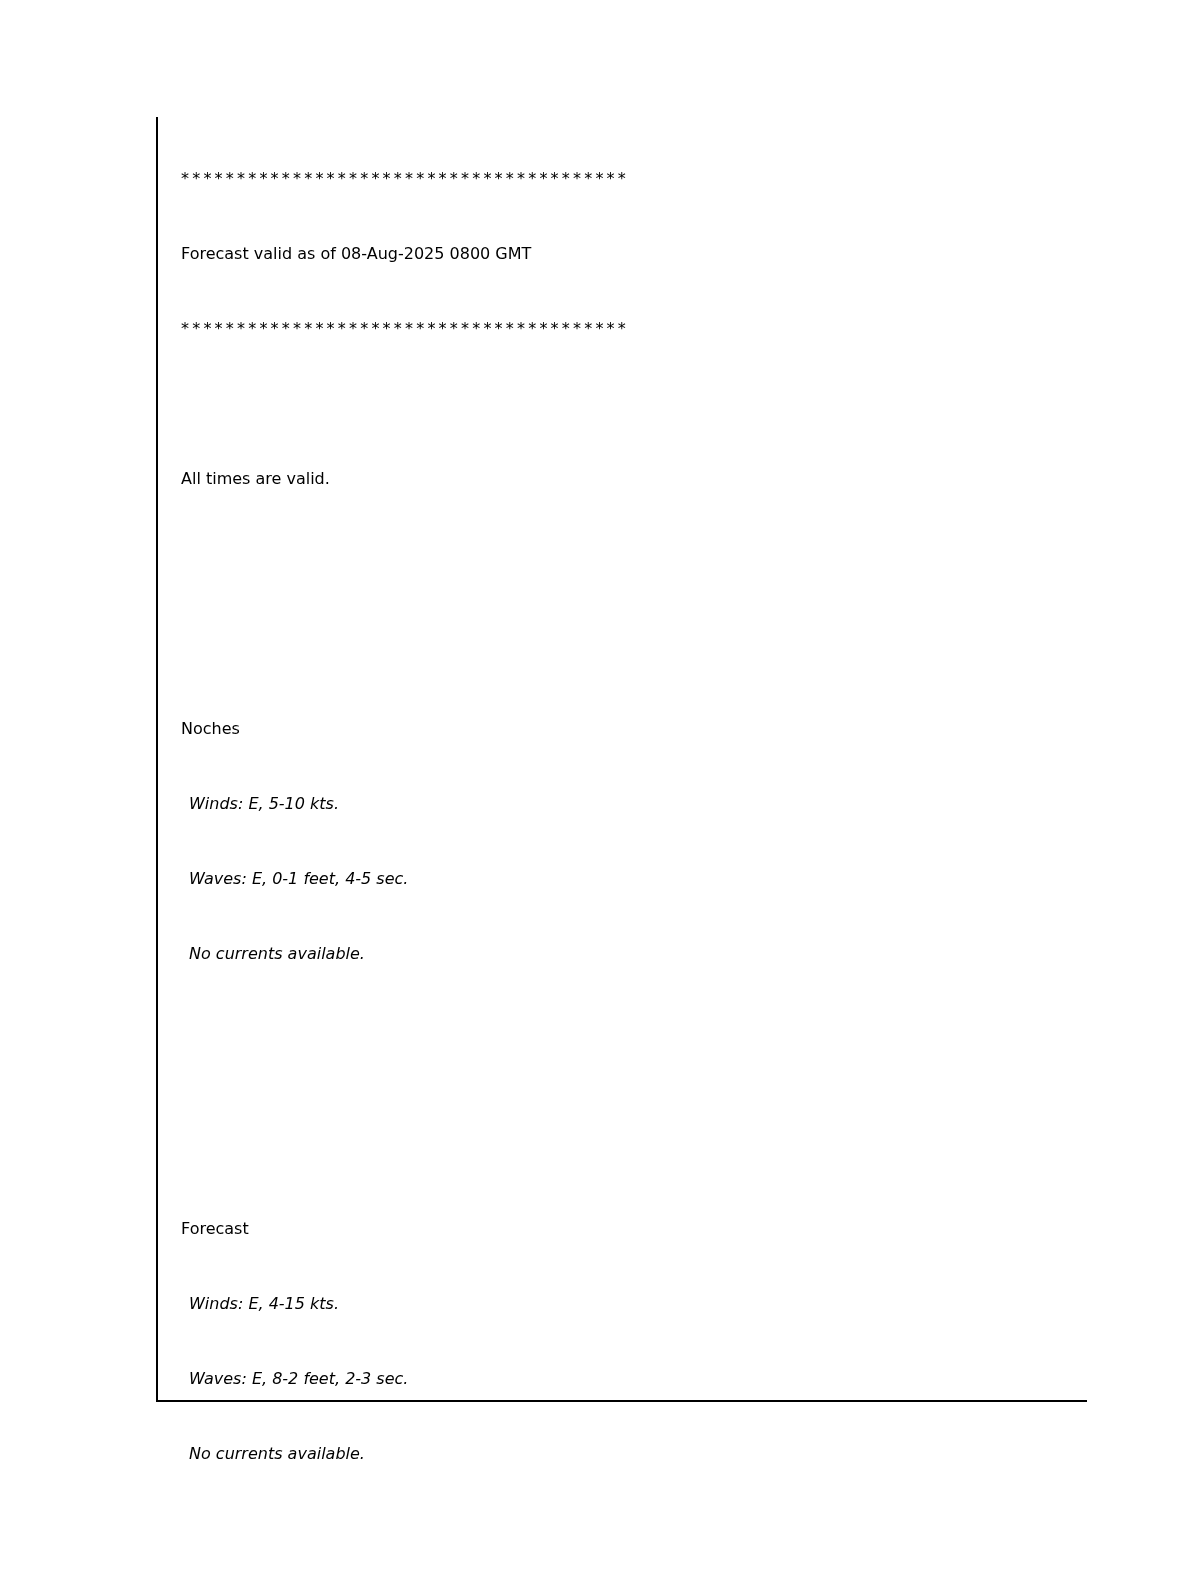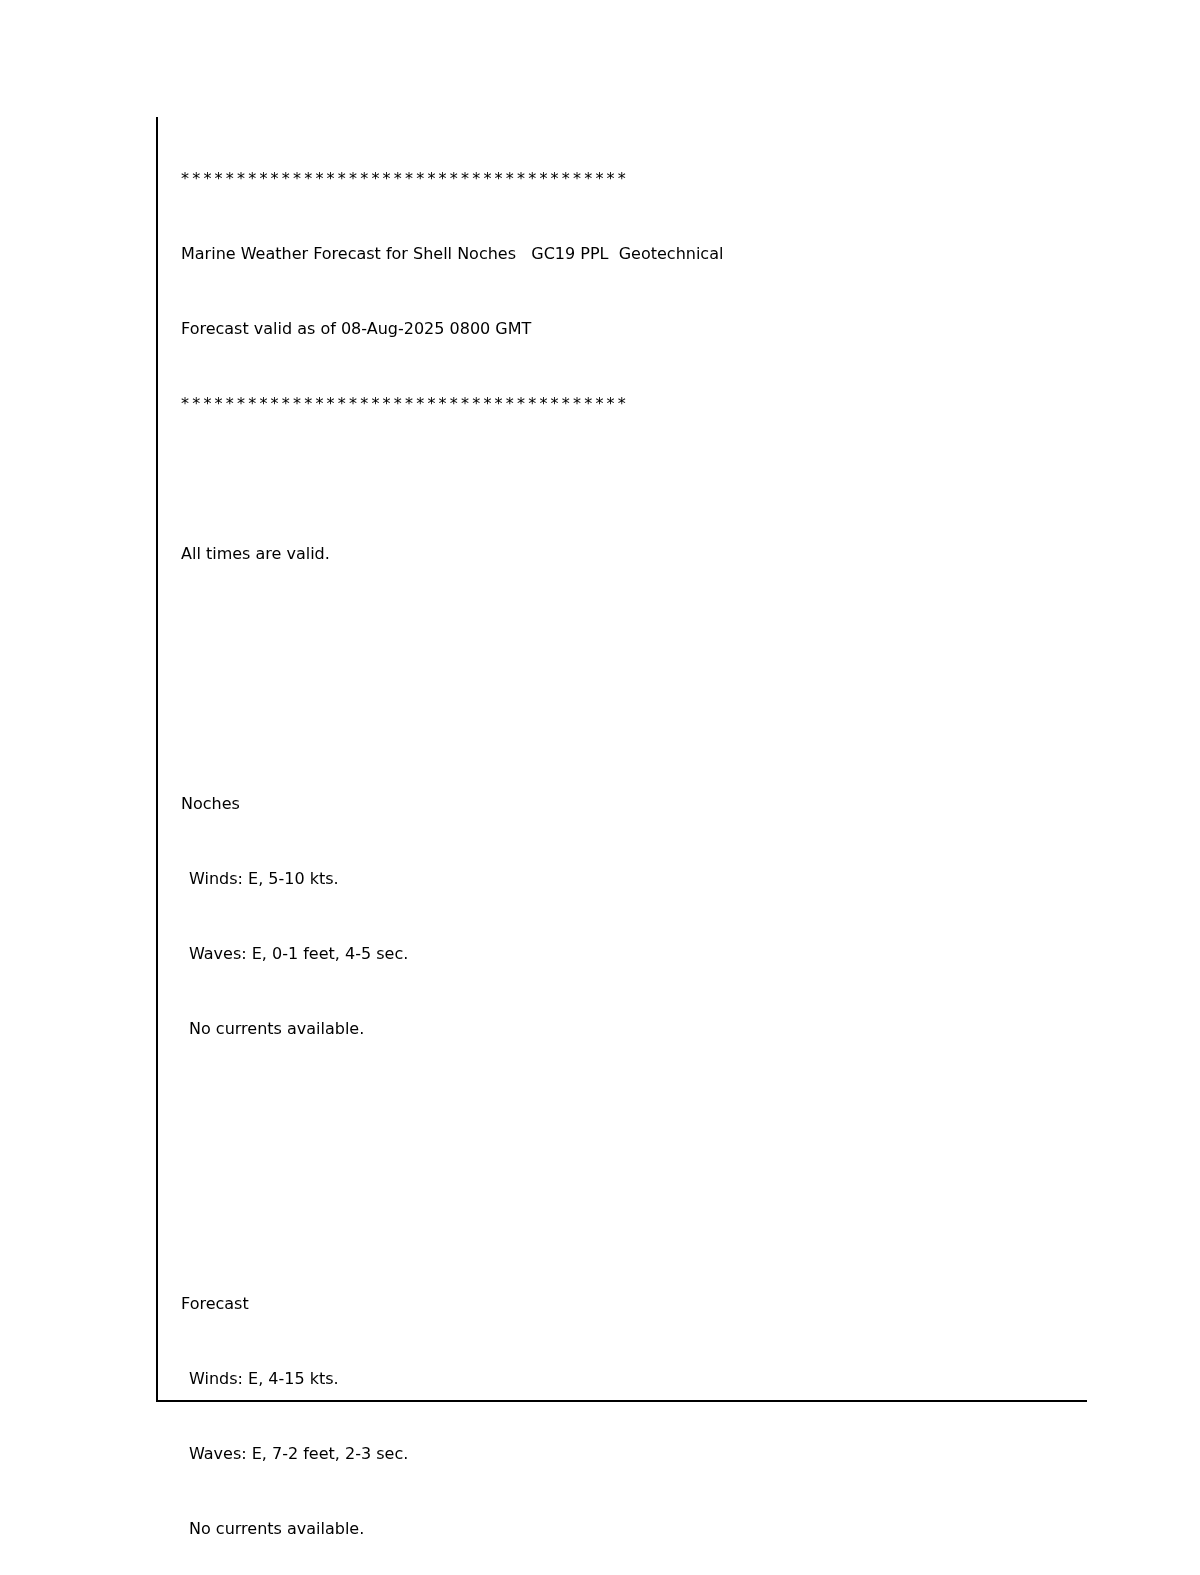--- a/index.html
+++ b/index.html
@@ -32,51 +32,50 @@
   .doc {
     position: absolute;
     left: 181px;
     top: 116px;
     font-size: 16px;
     line-height: 25px;
     white-space: pre;
     color: #000000;
   }
   .line { height: 25px; white-space: pre; }
-  .indent { padding-left: 8px; }
+  .indent { padding-left: 8px; font-style: italic; }
   .sep { letter-spacing: 3.2px; }
 </style>
 </head>
 <body>
 
 <div class="page">
 
   <div class="frame-border"></div>
 
   <div class="doc">
     <div class="line sep">****************************************</div>
-    <div class="line">Marine Weather Forecast for Shell Noches   GC19 PPL  Geotechnical</div>
     <div class="line">Forecast valid as of 08-Aug-2025 0800 GMT</div>
     <div class="line sep">****************************************</div>
     <div class="line blank"></div>
     <div class="line">All times are valid.</div>
     <div class="line blank"></div>
     <div id="sections-host">
   <div class="section">
     <div class="line">Noches</div>
     <div class="line indent">Winds: E, 5-10 kts.</div>
     <div class="line indent">Waves: E, 0-1 feet, 4-5 sec.</div>
     <div class="line indent">No currents available.</div>
     <div class="line blank"></div>
   </div>
 
   <div class="section">
     <div class="line">Forecast</div>
     <div class="line indent">Winds: E, 4-15 kts.</div>
-    <div class="line indent">Waves: E, 7-2 feet, 2-3 sec.</div>
+    <div class="line indent">Waves: E, 8-2 feet, 2-3 sec.</div>
     <div class="line indent">No currents available.</div>
     
   </div>
 
   
 
   
 
   
 

